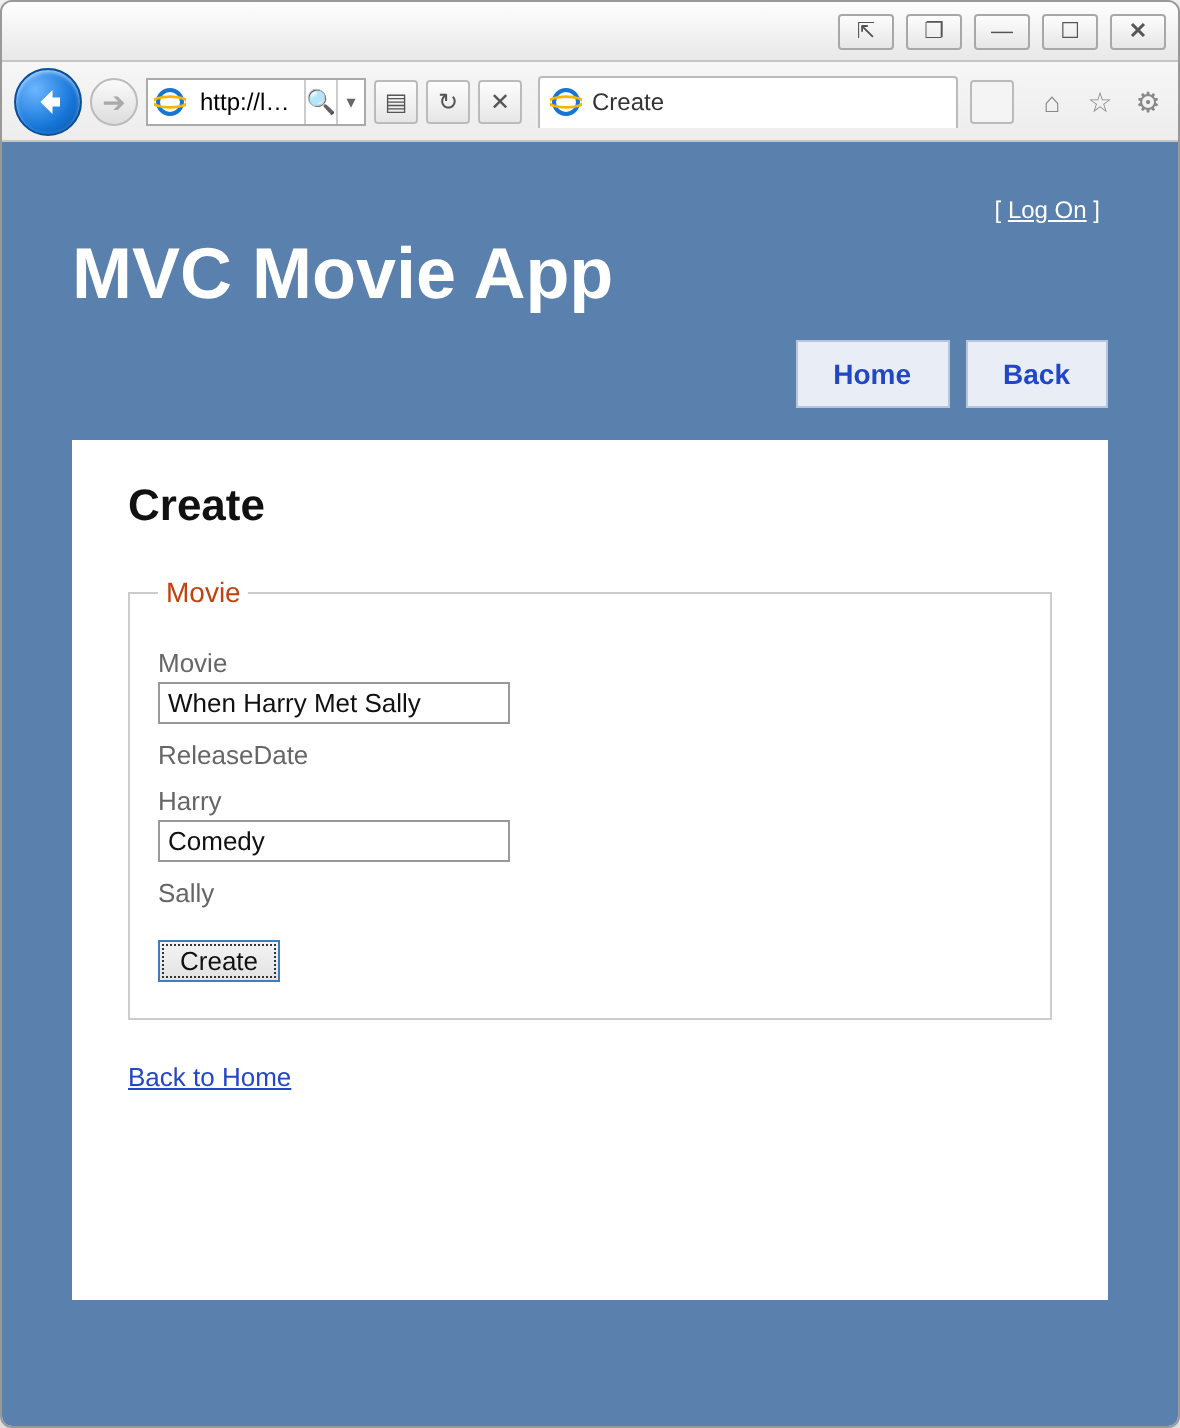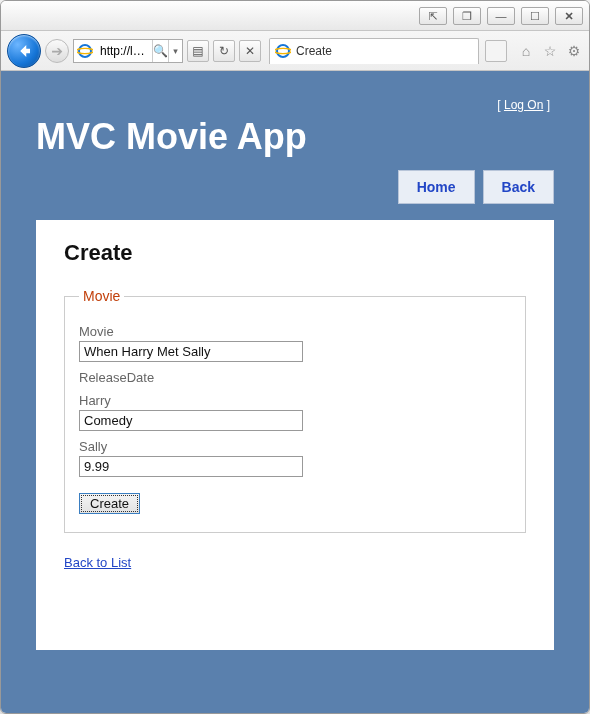--- a/index.html
+++ b/index.html
@@ -166,21 +166,21 @@
     padding:12px 14px 18px 14px;
     margin:0 0 20px 0;
   }
   legend {
     font-weight:400;font-size:14px;padding:0 4px;color:#c2410c;
   }
   .editor-label {
     font-size:13px;color:#666;margin-top:8px;
   }
   .editor-field input[type=text] {
-    width:224px;font-size:13px;padding:2px 4px;
+    width:176px;font-size:13px;padding:2px 4px;
     border:1px solid #999;background:#fff;color:#111;
     margin-top:2px;
   }
   .submit-row { margin-top:16px; }
   .submit-row input[type=submit] {
     font-size:13px;padding:2px 10px;
     border:1px solid #3a7ec1;
     background:linear-gradient(#f4f4f4,#e2e2e2);
     outline:1px dotted #333; outline-offset:-3px;
     color:#111;
@@ -270,28 +270,25 @@
           </div>
 
           <div class="editor-label">ReleaseDate</div>
 
           <div class="editor-label">Harry</div>
           <div class="editor-field">
             <input type="text" value="Comedy" style="">
           </div>
 
           <div class="editor-label">Sally</div>
-          <div class="editor-field">
-            <input type="text" value="9.99" style="">
-          </div>
 
           <div class="submit-row">
             <input type="submit" value="Create" style="">
           </div>
         </fieldset>
 
-        <a href="#" class="backlink">Back to List</a>
+        <a href="#" class="backlink">Back to Home</a>
       </div>
 
     </div>
   </div>
 
 </div>
 
 </body></html>

